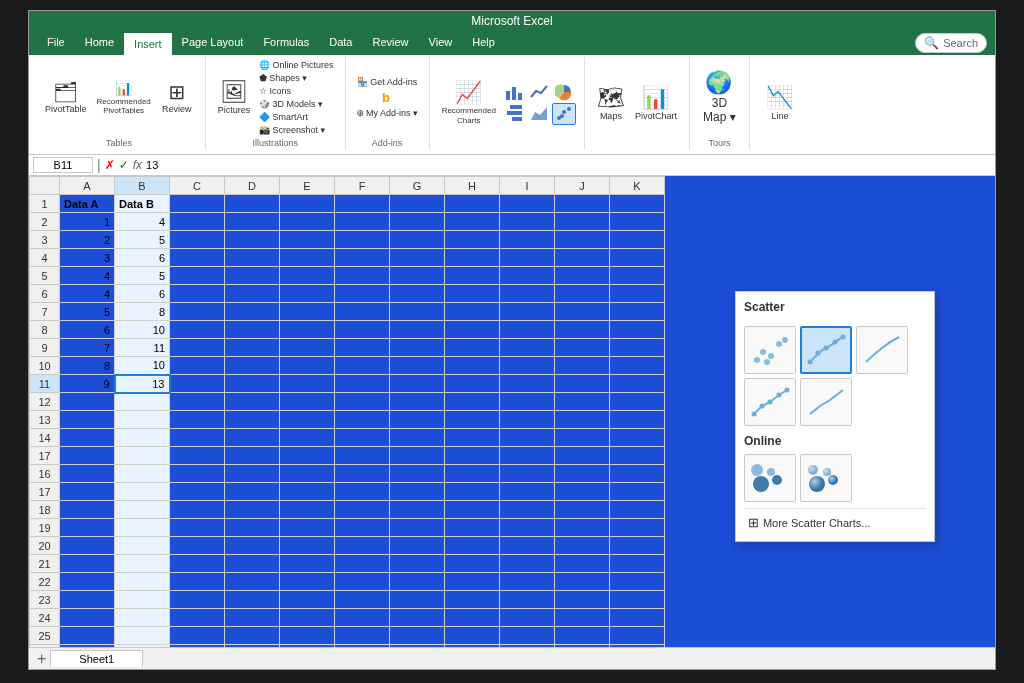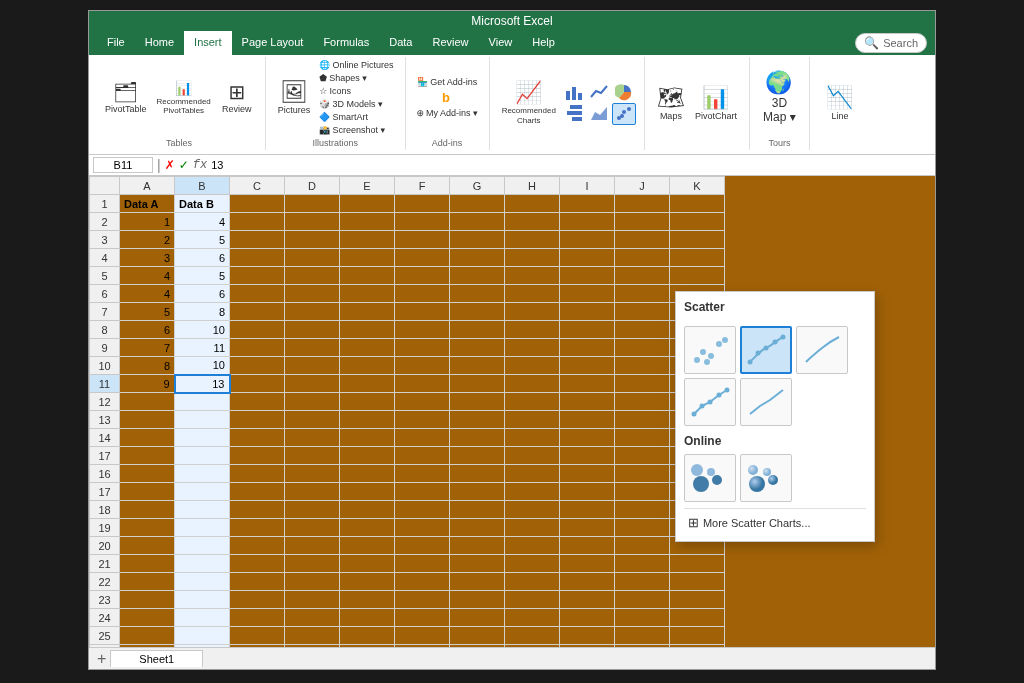--- a/index.html
+++ b/index.html
@@ -5,33 +5,34 @@
     * { box-sizing: border-box; margin: 0; padding: 0; }
     body {
       background: #1a1a1a;
       font-family: 'Segoe UI', Arial, sans-serif;
       font-size: 11px;
       overflow: hidden;
       width: 1024px;
       height: 683px;
     }
     .excel-window {
-      background: #a16207;
-      width: 848px;
+      background: #1d4ed8;
+      width: 968px;
       height: 660px;
       margin: 10px auto;
       border: 1px solid #999;
       display: flex;
       flex-direction: column;
       position: relative;
     }
     .ribbon-tabs {
       display: flex;
       background: #217346;
       padding: 0 8px;
+      align-items: flex-end;
     }
     .ribbon-tab {
       color: white;
       padding: 5px 10px;
       font-size: 11px;
       cursor: pointer;
       border-bottom: 2px solid transparent;
     }
     .ribbon-tab.active {
       background: white;
@@ -117,21 +118,20 @@
       text-align: center;
     }
     .formula-sep {
       color: #888;
       font-size: 14px;
     }
     .formula-fx {
       color: #666;
       font-style: italic;
       font-size: 12px;
-      font-family: Liberation Mono, monospace;
     }
     .formula-input {
       flex: 1;
       border: none;
       font-size: 11px;
       outline: none;
     }
 
     
     .spreadsheet-area {

